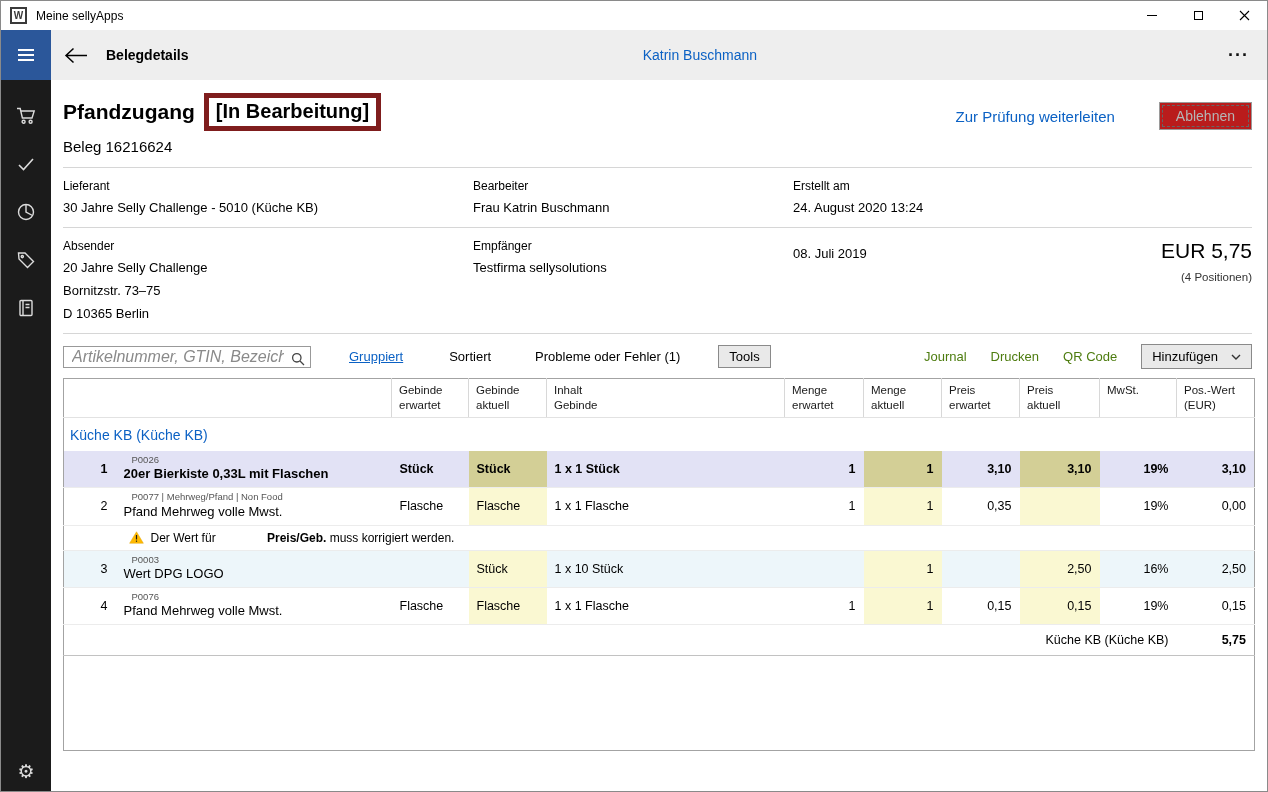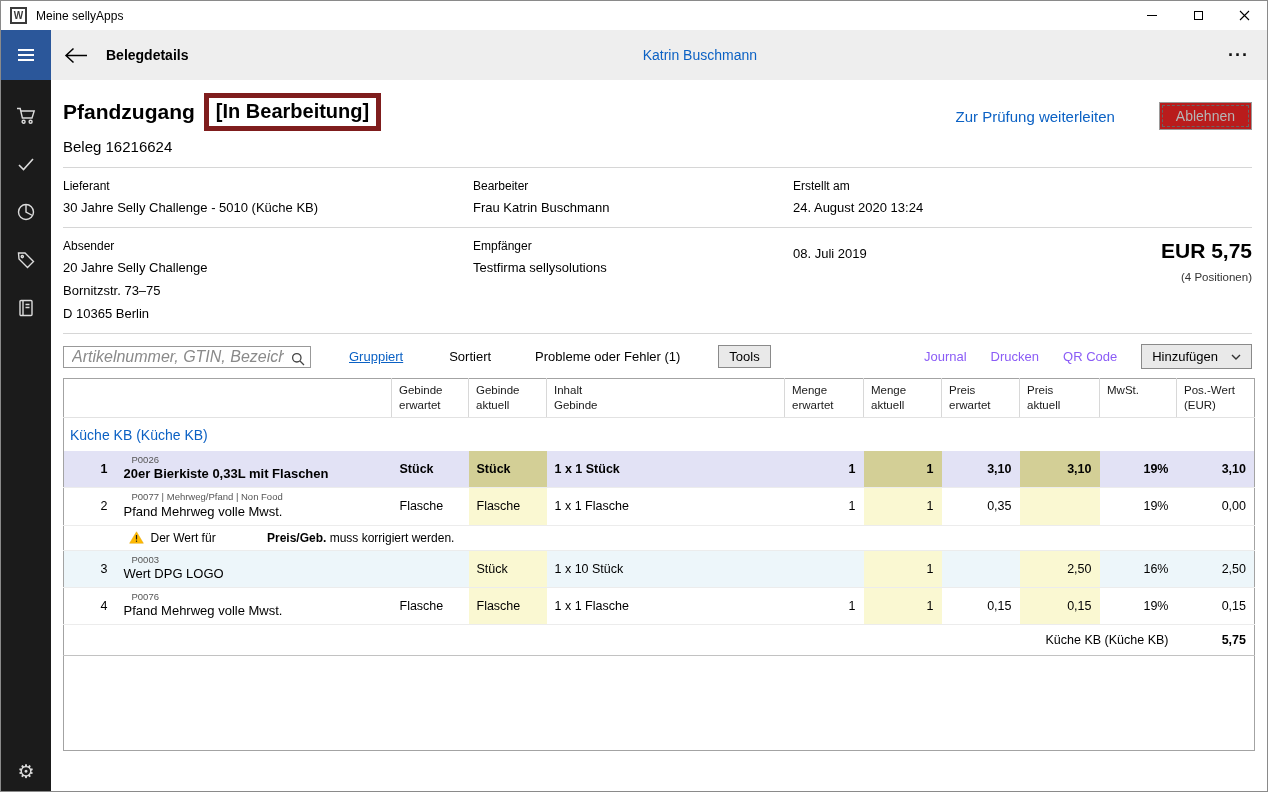--- a/index.html
+++ b/index.html
@@ -42,36 +42,36 @@
   .beleg { font-size:15px; margin-top:7px; }
   hr.sep { border:none; border-top:1px solid #d6d6d6; margin-top:12px; }
 
   
   .fields1 { display:grid; grid-template-columns:410px 320px 1fr; padding:11px 0 12px; }
   .fields2 { display:grid; grid-template-columns:410px 320px 300px 1fr; padding:11px 0 10px; }
   .field-label { font-size:12px; color:#000000; }
   .field-value { font-size:13px; margin-top:7px; }
   .addr-line { font-size:13px; margin-top:8px; }
   .total-block { text-align:right; }
-  .total-amount { font-size:21px; font-weight:bold; }
+  .total-amount { font-size:21px; font-weight:normal; }
   .total-positions { font-size:11.5px; margin-top:8px; color:#333; }
 
   
   .toolbar { margin-top:10px; display:flex; align-items:center; }
   .search-wrap { position:relative; width:248px; flex:0 0 248px; }
   .search-input { width:100%; height:22px; border:1px solid #999; padding:0 26px 0 8px; font-style:italic; font-size:16px; font-family:"Liberation Sans","DejaVu Sans",sans-serif; }
   .search-input::placeholder { color:#8a8a8a; }
   .search-icon { position:absolute; right:6px; top:6px; }
   .tb-link { font-size:13px; cursor:pointer; }
   .gruppiert { color:#0b61c4; text-decoration:underline; margin-left:38px; }
   .sortiert { margin-left:46px; }
   .probleme { margin-left:44px; }
   .tools-btn { margin-left:38px; font-size:13px; background:#e9e9e9; border:1px solid #8a8a8a; padding:3px 10px; }
   .tb-right { margin-left:auto; display:flex; align-items:center; gap:24px; }
-  .blue-link { color:#8b5cf6; font-size:13px; cursor:pointer; }
+  .blue-link { color:#4d7c0f; font-size:13px; cursor:pointer; }
   .add-btn { background:#e9e9e9; border:1px solid #8a8a8a; padding:4px 10px; font-size:13px; display:flex; align-items:center; gap:13px; }
 
   
   .pos-table { width:1191px; margin-top:9px; border-collapse:collapse; table-layout:fixed; border:1px solid #a3a3a3; background:#fff; }
   .pos-table thead th { text-align:left; font-weight:normal; font-size:11.5px; color:#1a1a1a; vertical-align:top; padding:4px 7px; border-bottom:1px solid #e2e2e2; height:35px; }
   .pos-table thead th.vline { border-left:1px solid #d8d8d8; }
   .th-line { display:block; line-height:1.3; }
   .group-row td { color:#0b61c4; font-size:14px; padding:9px 6px 8px; }
   tr.data { height:36px; }
   tr.data td { border-bottom:1px solid #ececec; padding:0 8px; vertical-align:middle; font-size:12.5px; }

